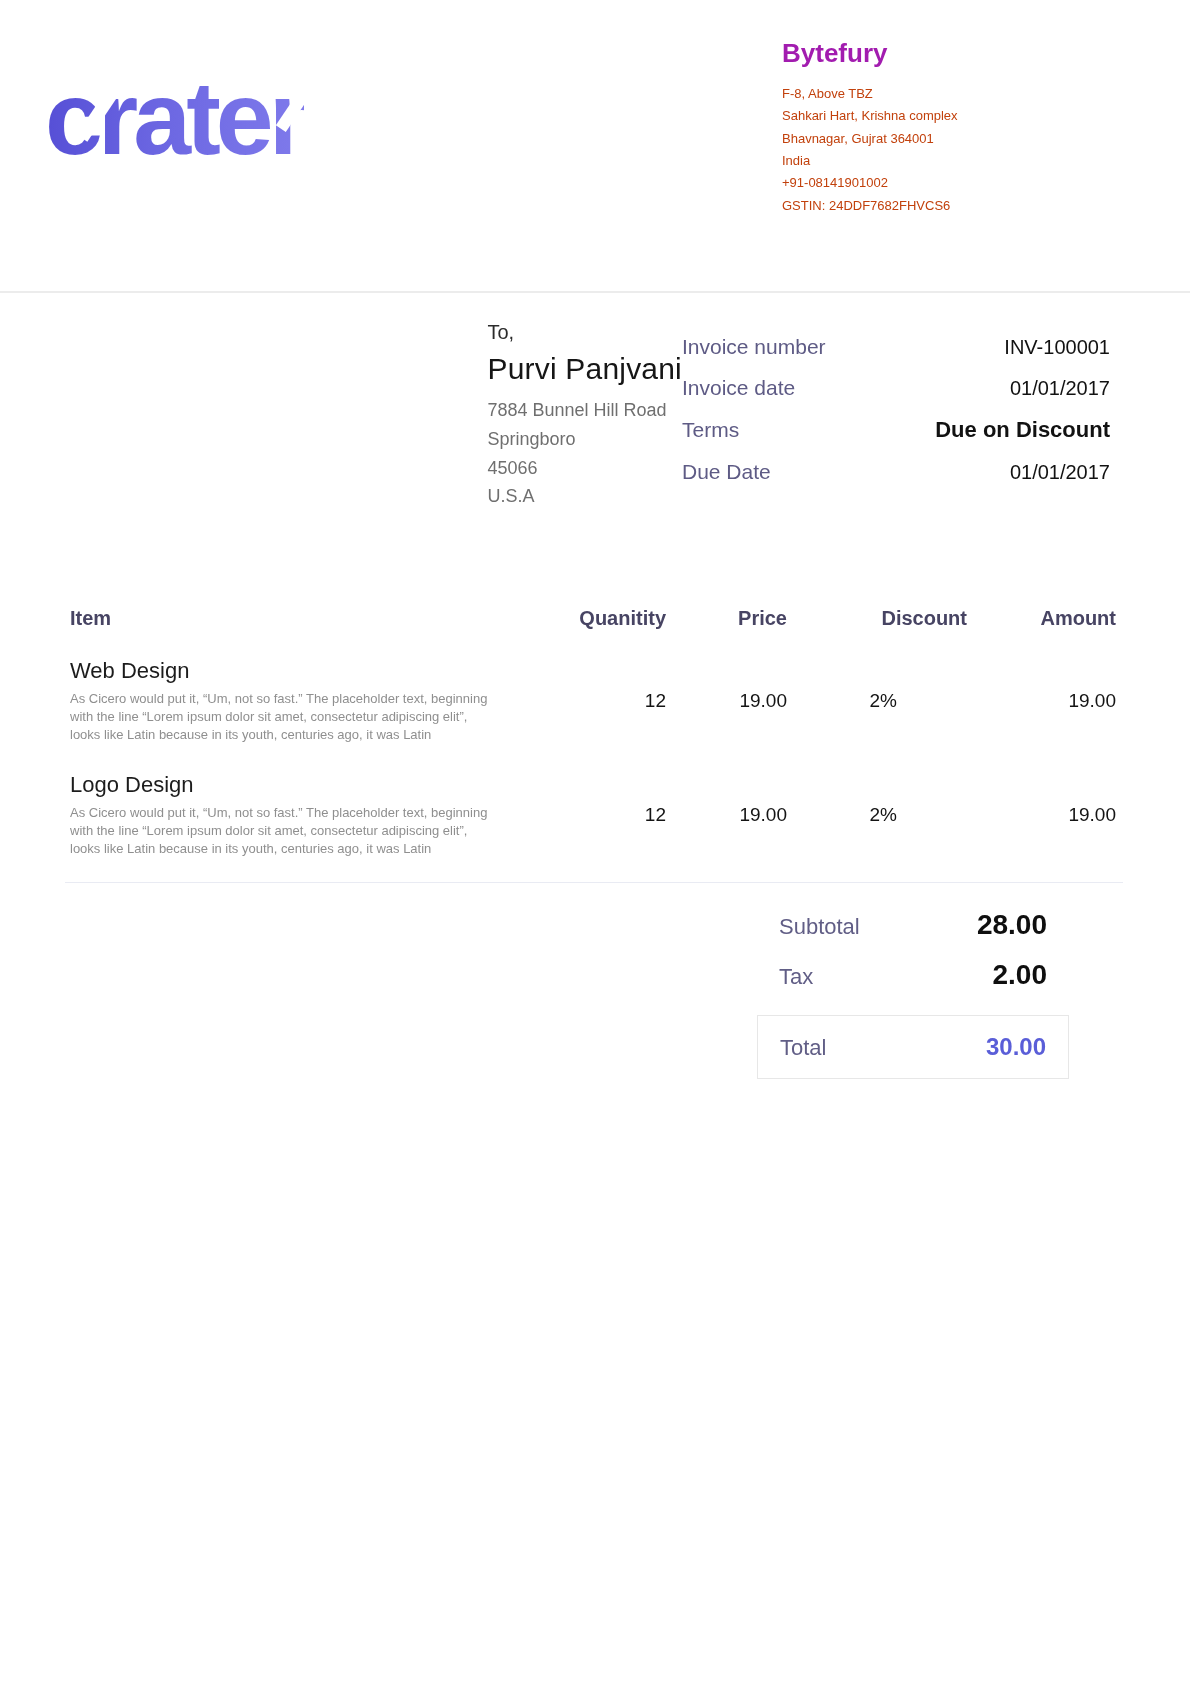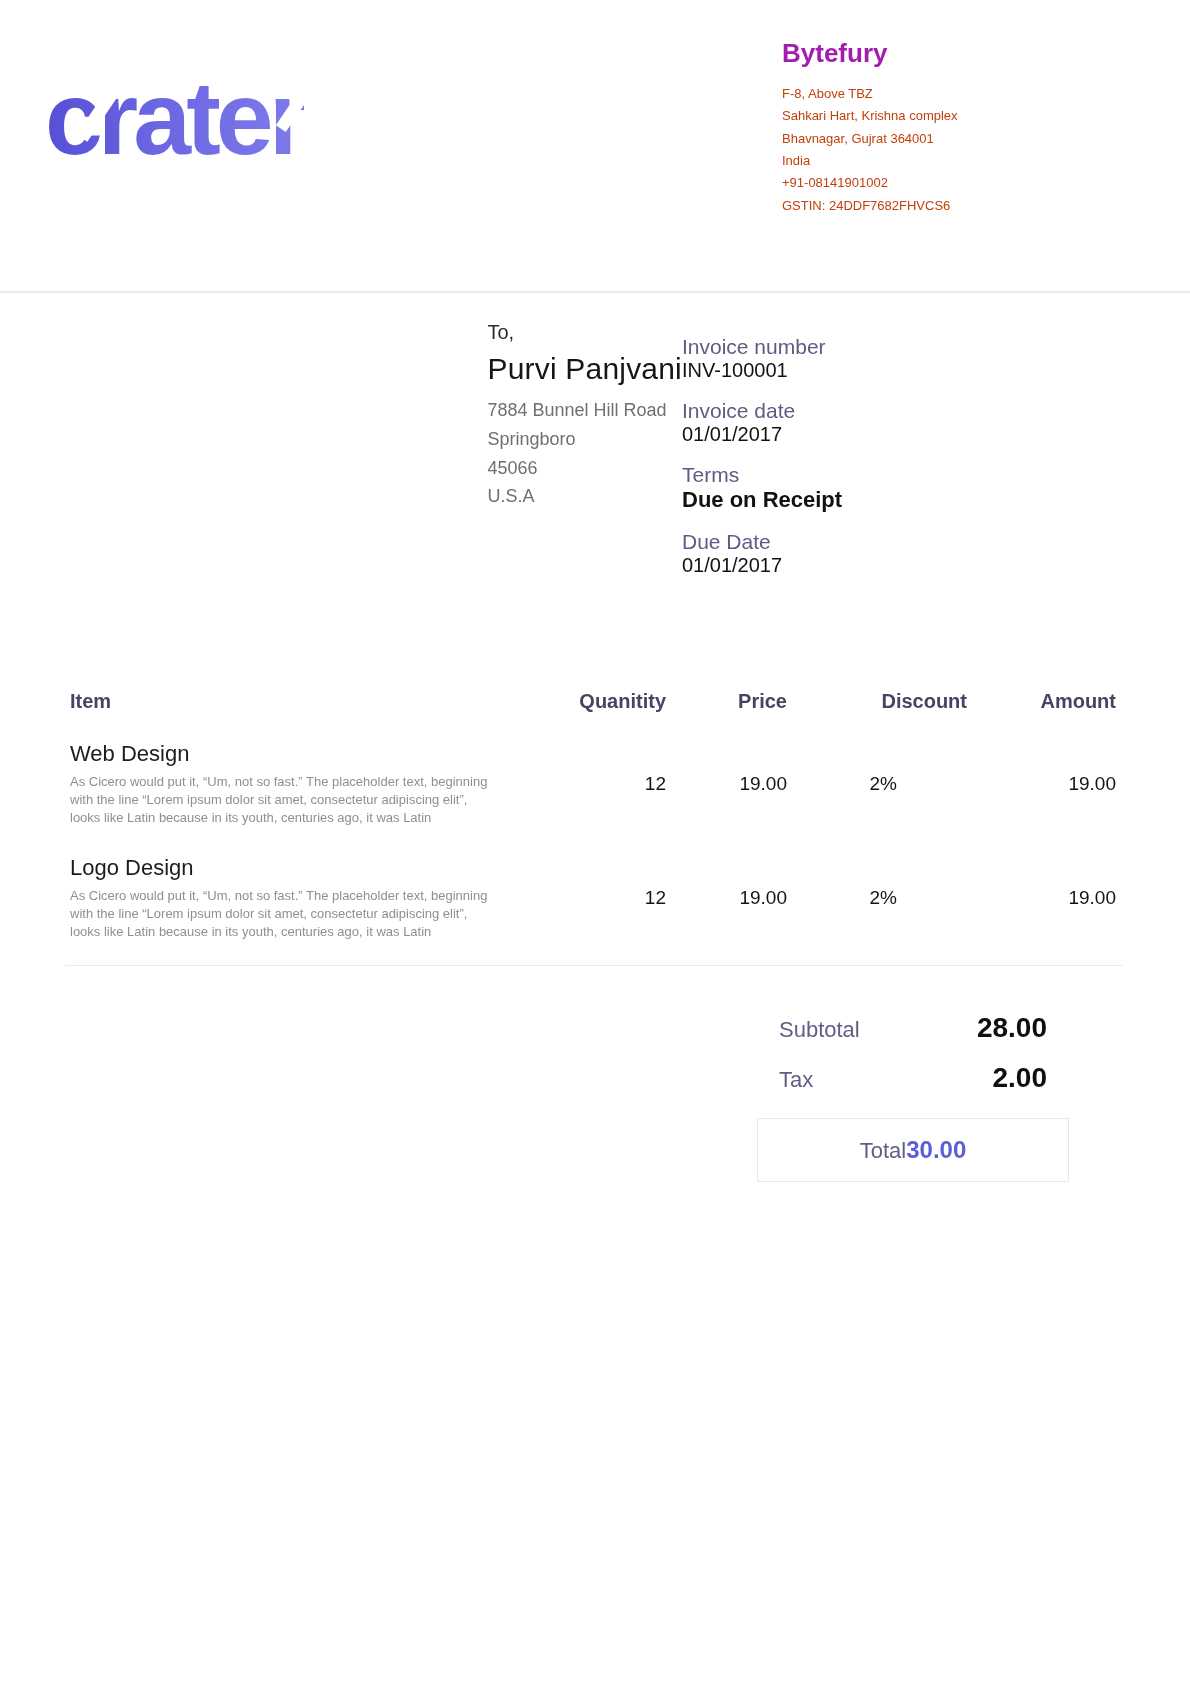--- a/index.html
+++ b/index.html
@@ -21,46 +21,46 @@
   .company-address div { font-size:13px; color:#c2410c; line-height:1.72; }
   .header-divider { height:2px; background:#ececec; width:100%; }
 
   
   .billing { display:flex; justify-content:flex-end; padding:28px 80px 0 57px; }
   .to-label { font-size:20px; color:#2b2b2b; margin-bottom:8px; }
   .to-name { font-size:30px; color:#161616; margin-bottom:10px; letter-spacing:0.2px; }
   .to-address div { font-size:18px; color:#6f6f6f; line-height:1.6; }
   .meta { width:428px; margin-top:14px; }
   .meta-row { display:flex; justify-content:space-between; align-items:baseline;
-    margin-bottom:17px;flex-direction:column; }
+    margin-bottom:17px; }
   .meta-label { font-size:21px; color:#5e5b85; }
   .meta-value { font-size:20px; color:#121212; font-weight:500; }
   .meta-row.terms .meta-value { font-size:22px; font-weight:600; }
 
   
   .items { margin:96px 74px 0 70px; }
   .trow, .thead { display:grid; grid-template-columns:1fr 110px 121px 180px 149px;margin-top:28px; }
   .thead { margin-bottom:26px; }
   .th { font-size:20px; font-weight:700; color:#474463; text-align:right; }
   .th.item { text-align:left; }
   .trow { align-items:center; margin-bottom:24px; }
   .item-name { font-size:22px; color:#1c1c1c; margin-bottom:6px; }
   .item-desc { font-size:13px; color:#8f8f8f; line-height:1.38; max-width:420px; }
   .td { font-size:19px; color:#141414; text-align:right; }
   .td.discount { padding-right:70px; }
   .table-divider { height:1px; background:#e9ebf3; margin:24px -7px 0 -5px; }
 
   
-  .totals { display:flex; justify-content:flex-end; padding-right:121px; margin-top:46px; }
+  .totals { display:flex; justify-content:flex-end; padding-right:121px; margin-top:26px; }
   .totals-inner { width:312px; }
   .t-row { display:flex; justify-content:space-between; align-items:baseline;
     padding:0 22px; margin-bottom:18px; }
   .t-label { font-size:22px; color:#615e86; }
   .t-value { font-size:28px; font-weight:600; color:#0f0f0f; }
-  .total-box { display:flex; justify-content:center; align-items:baseline;
+  .total-box { display:flex; justify-content:space-between; align-items:baseline;
     border:1px solid #e7e7e7; padding:17px 22px; margin-top:24px; }
   .total-box .t-value { font-size:24px; font-weight:700; color:#5a5ed8; }
 </style>
 </head>
 <body>
 
 <div class="header">
   <div class="logo">
     <span class="logo-text">crater</span>
     <span class="slash slash-c"></span>
@@ -95,21 +95,21 @@
     <div class="meta-row">
       <span class="meta-label">Invoice number</span>
       <span class="meta-value">INV-100001</span>
     </div>
     <div class="meta-row">
       <span class="meta-label">Invoice date</span>
       <span class="meta-value">01/01/2017</span>
     </div>
     <div class="meta-row terms">
       <span class="meta-label">Terms</span>
-      <span class="meta-value">Due on Receipt</span>
+      <span class="meta-value">Due on Discount</span>
     </div>
     <div class="meta-row">
       <span class="meta-label">Due Date</span>
       <span class="meta-value">01/01/2017</span>
     </div>
   </div>
 </div>
 
 <div class="items">
   <div class="thead">

